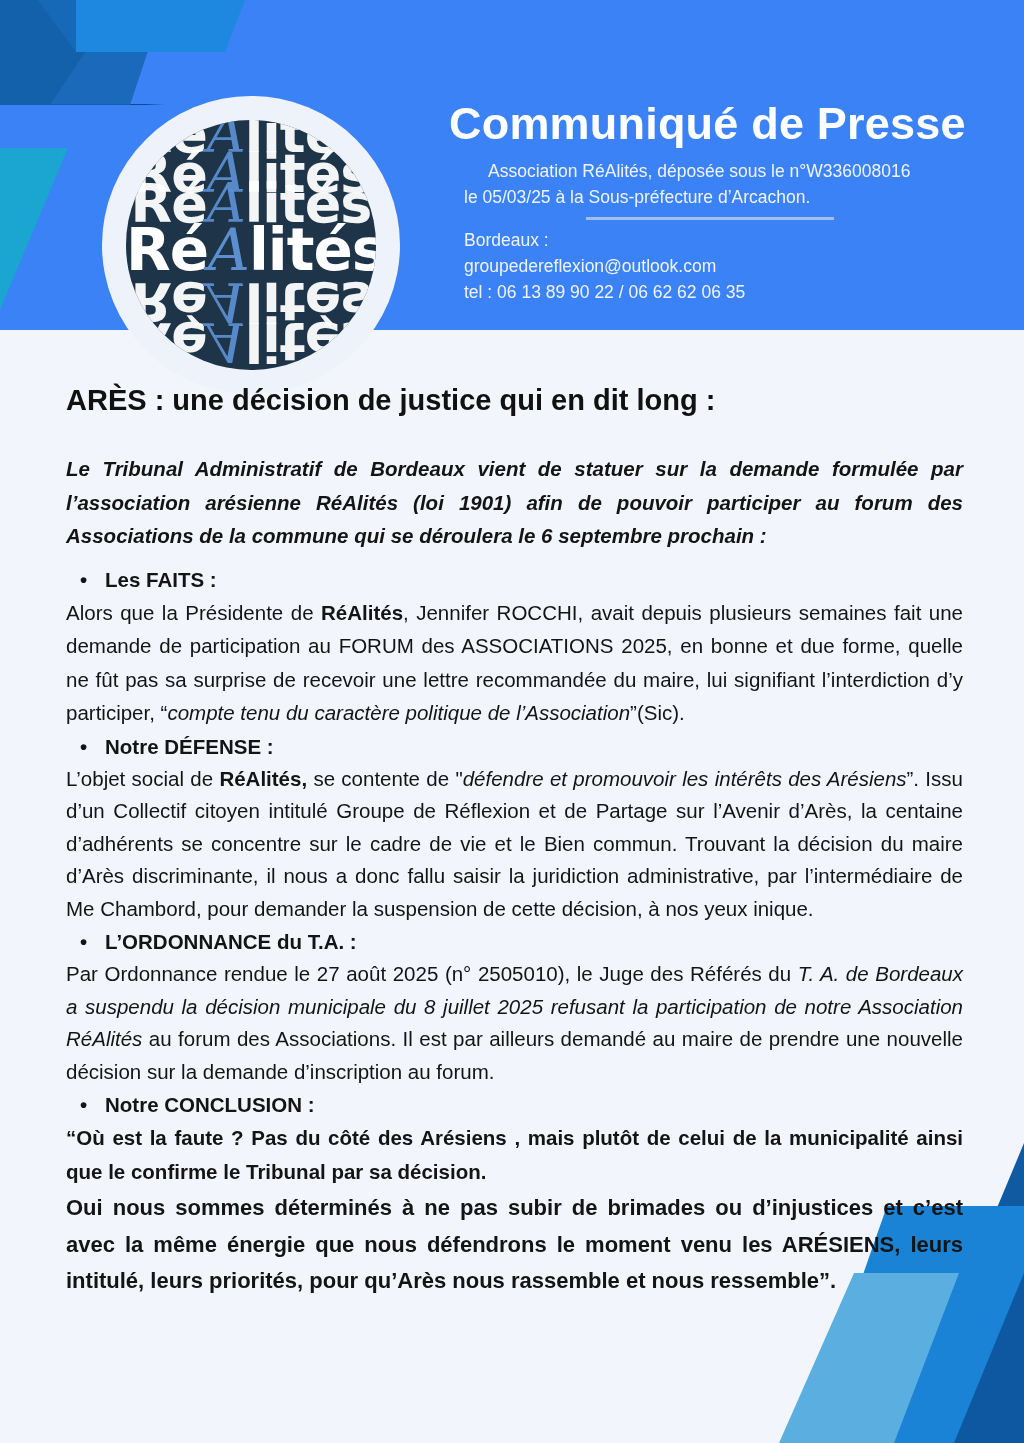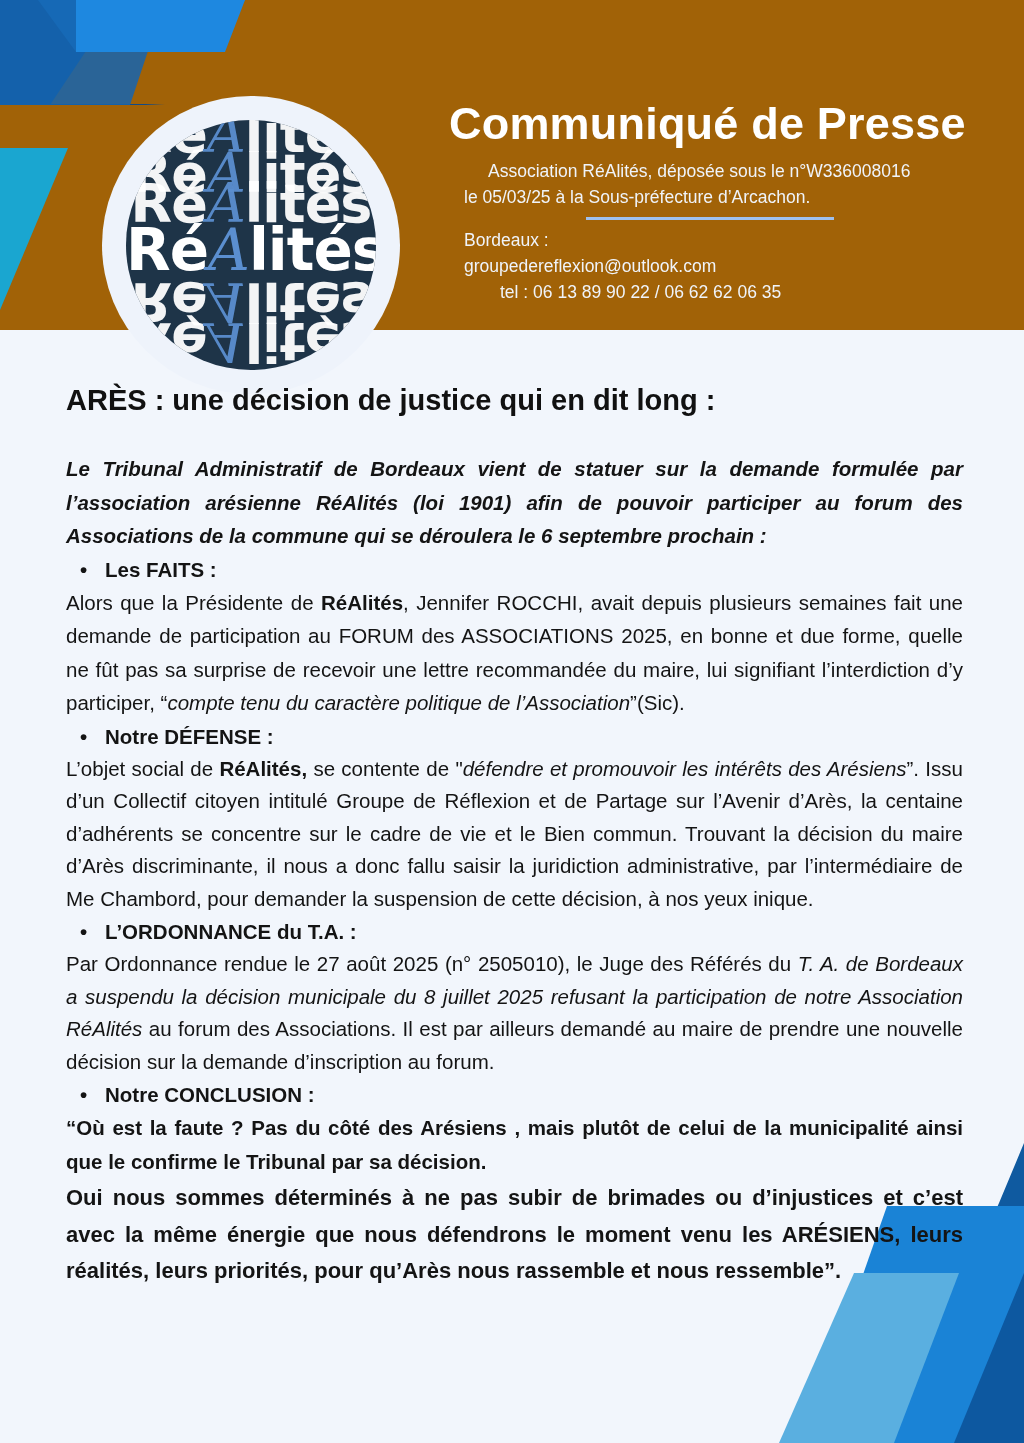--- a/index.html
+++ b/index.html
@@ -7,21 +7,21 @@
   body {
     background: #f2f6fc;
     font-family: "Liberation Sans", sans-serif;
     color: #141414;
     position: relative;
     overflow: hidden;
   }
   
   .header {
     position: absolute; left: 0; top: 0; width: 1024px; height: 330px;
-    background: #a16207;
+    background: #3b82f6;
     overflow: hidden;
   }
   .deco { position: absolute; }
   .logo-ring {
     position: absolute; left: 102px; top: 96px; width: 298px; height: 298px;
     border-radius: 50%;
     background: #eef3fb;
     z-index: 3;
   }
   .logo-inner {
@@ -59,21 +59,21 @@
   
   .content {
     position: absolute; left: 66px; top: 384px; width: 897px; z-index: 5;
   }
   .headline {
     font-size: 29px; font-weight: bold; color: #111;
     margin-bottom: 35px;
   }
   .intro {
     font-size: 20.5px; font-weight: bold; font-style: italic;
-    line-height: 33.5px; text-align: justify; 
+    line-height: 33.5px; text-align: justify; margin-bottom: 10px;
   }
   .section-title {
     font-size: 20.5px; font-weight: bold; line-height: 33px;
     padding-left: 18px; position: relative;
   }
   .section-title .bullet { position: absolute; left: 14px; top: 0; font-weight: bold; }
   .section-title .label { padding-left: 21px; }
   .para {
     font-size: 20.5px; line-height: 32.5px; text-align: justify;
   }
@@ -101,21 +101,21 @@
     <polygon points="76,0 245,0 225,52 76,52" fill="#1e88e0"></polygon>
     <polygon points="0,148 68,148 0,310" fill="#1aa6d0"></polygon>
   </svg>
 
   <div class="title">Communiqué de Presse</div>
   <div class="reg-line" style="top:161px;margin-left:24px;">Association RéAlités, déposée sous le n°W336008016</div>
   <div class="reg-line" style="top:187px;text-align:center;">le 05/03/25 à la Sous-préfecture d’Arcachon.</div>
   <div class="divider"></div>
   <div class="reg-line" style="top:230px;">Bordeaux :</div>
   <div class="reg-line" style="top:256px;">groupedereflexion@outlook.com</div>
-  <div class="reg-line" style="top:282px;margin-left:36px;">tel : 06 13 89 90 22 / 06 62 62 06 35</div>
+  <div class="reg-line" style="top:282px;">tel : 06 13 89 90 22 / 06 62 62 06 35</div>
 </div>
 
 <div class="content-bg"></div>
 
 <div class="logo-ring"></div>
 <div class="logo-inner">
   <div class="logo-row logo-ghost" style="top:-18px;"><span>Ré</span><span class="a">A</span><span>lités</span></div>
   <div class="logo-row logo-ghost" style="top:22px;"><span>Ré</span><span class="a">A</span><span>lités</span></div>
   <div class="logo-row logo-ghost" style="top:52px;"><span>Ré</span><span class="a">A</span><span>lités</span></div>
   <div class="logo-row logo-main"><span>Ré</span><span class="a">A</span><span>lités</span></div>
@@ -150,14 +150,14 @@
     <span class="bullet">•</span>
     <span class="label">L’ORDONNANCE du T.A. :</span>
   </div>
   <p class="para"><span>Par Ordonnance rendue le 27 août 2025 (n° 2505010), le Juge des Référés du </span><em>T. A. de Bordeaux a suspendu la décision municipale du 8 juillet 2025 refusant la participation de notre Association RéAlités</em><span> au forum des Associations. Il est par ailleurs demandé au maire de prendre une nouvelle décision sur la demande d’inscription au forum.</span></p>
 
   <div class="section-title">
     <span class="bullet">•</span>
     <span class="label">Notre CONCLUSION :</span>
   </div>
   <p class="concl1">“Où est la faute ? Pas du côté des Arésiens , mais plutôt de celui de la municipalité ainsi que le confirme le Tribunal par sa décision.</p>
-  <p class="concl2">Oui nous sommes déterminés à ne pas subir de brimades ou d’injustices et c’est avec la même énergie que nous défendrons le moment venu les ARÉSIENS, leurs réalités, leurs priorités, pour qu’Arès nous rassemble et nous ressemble”.</p>
+  <p class="concl2">Oui nous sommes déterminés à ne pas subir de brimades ou d’injustices et c’est avec la même énergie que nous défendrons le moment venu les ARÉSIENS, leurs intitulé, leurs priorités, pour qu’Arès nous rassemble et nous ressemble”.</p>
 </div>
 
 </body></html>

